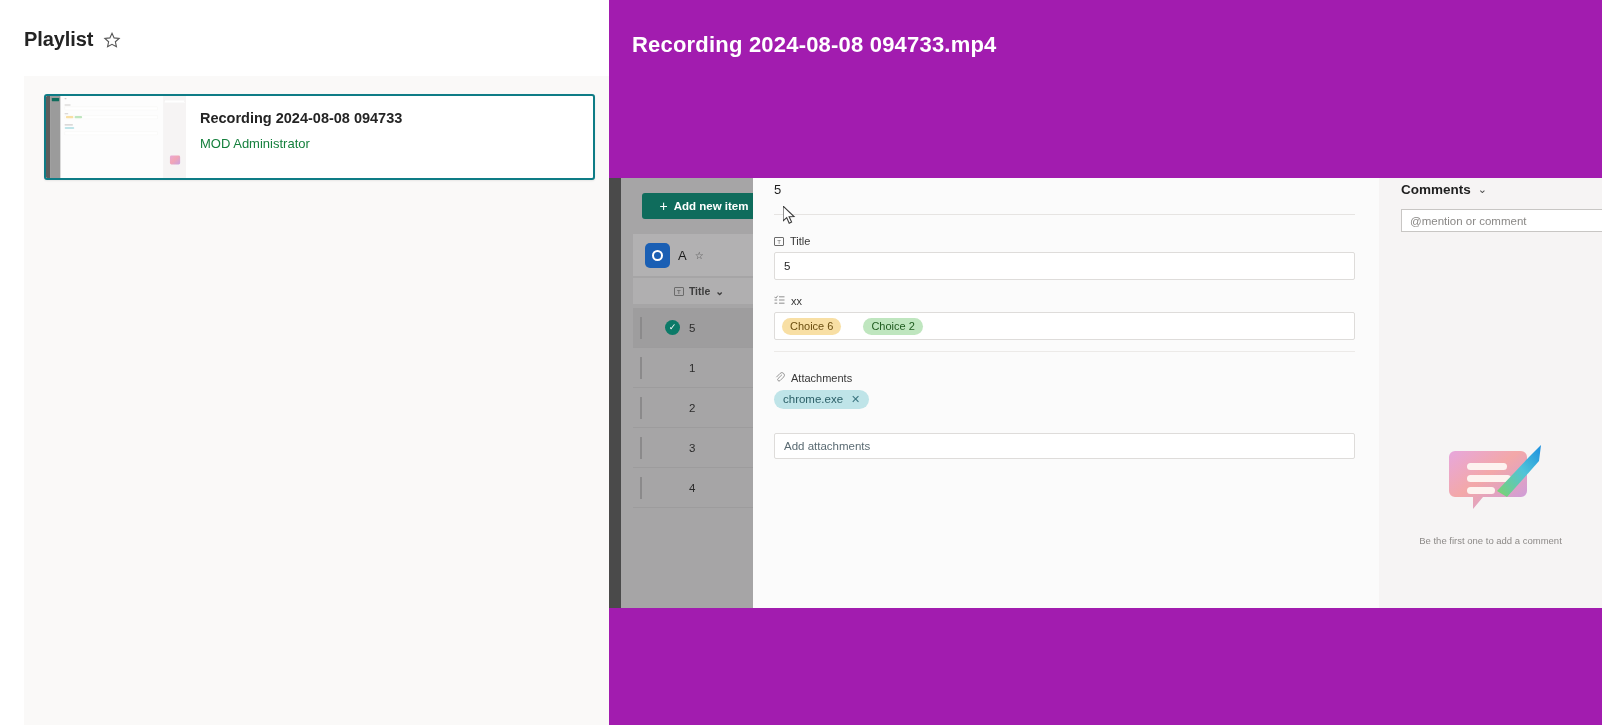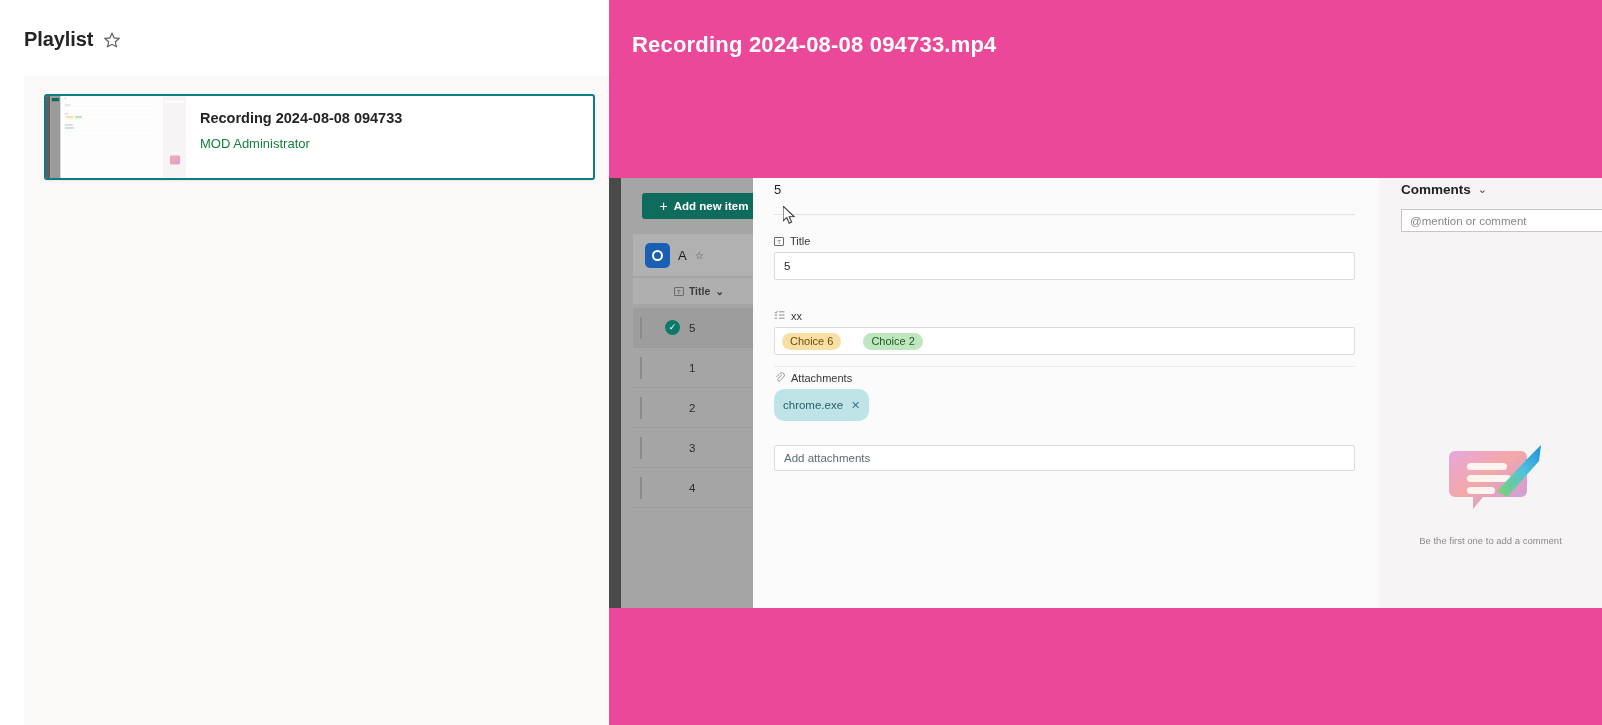--- a/index.html
+++ b/index.html
@@ -73,21 +73,21 @@
   .mini-emoji {
     position:absolute; right:40px; bottom:120px; width:70px; height:62px;
     border-radius:10px;
     background: linear-gradient(135deg,#e8a8d8 0%, #f2a5b5 45%, #c9a2e0 100%);
   }
 
   
   .player {
     position: absolute; left: 609px; top: 0;
     width: 993px; height: 725px;
-    background: #ec4899;
+    background: #a21caf;
   }
   .player-title {
     position: absolute; left: 23px; top: 32px;
     font-size: 22px; font-weight: 700; color: #ffffff;
     letter-spacing: 0.2px;
   }
   .frame {
     position: absolute; left: 0; top: 178px;
     width: 993px; height: 430px;
     overflow: hidden; background: #a9a9a9;
@@ -175,21 +175,21 @@
   .f-input.pills { gap:6px; padding:0 7px; }
   .f-pill {
     height:17px; padding:0 8px; border-radius:9px;
     display:flex; align-items:center; font-size:11px;
   }
   .pill-orange { background:#f8dfa4; color:#6b4e10; }
   .pill-green  { background:#bfe6bf; color:#1f5c1f;margin-left:16px; }
   .f-underline { margin-top:11px; height:1px; background:#eceae8; }
   .f-attpill {
     display:inline-flex; align-items:center; gap:8px;
-    height:19px; padding:16px 9px; border-radius:10px;
+    height:19px; padding:4px 9px; border-radius:10px;
     background:#bfe4e8; color:#2a5e66; font-size:11.5px;
   }
   .f-attx { font-size:11px; color:#3c7681; }
   .f-addatt {
     height:26px; background:#fff; border:1px solid #dedcda; border-radius:2px;
     display:flex; align-items:center; padding:0 9px;
     font-size:11.5px; color:#5b6b73;
   }
 
   
@@ -333,21 +333,21 @@
         <div class="f-field" style="top:57px;">
           <div class="f-flabel">
             <span class="f-tag-icon">T</span>
             <span>Title</span>
           </div>
           <div class="f-input">
             <span>5</span>
           </div>
         </div>
 
-        <div class="f-field" style="top:132px;">
+        <div class="f-field" style="top:117px;">
           <div class="f-flabel">
             <span>
               <svg class="f-ficon" viewBox="0 0 12 11" stroke="#5a5a5a" stroke-width="1" fill="none">
                 <path d="M0.5 2 L2 3.5 L4 0.8"></path>
                   <line x1="5.5" y1="2" x2="11.5" y2="2"></line>
                 <line x1="5.5" y1="5.5" x2="11.5" y2="5.5"></line>
                   <line x1="5.5" y1="9" x2="11.5" y2="9"></line>
                 <line x1="0.5" y1="5.5" x2="3.5" y2="5.5"></line>
                   <line x1="0.5" y1="9" x2="3.5" y2="9"></line>
               </svg>

